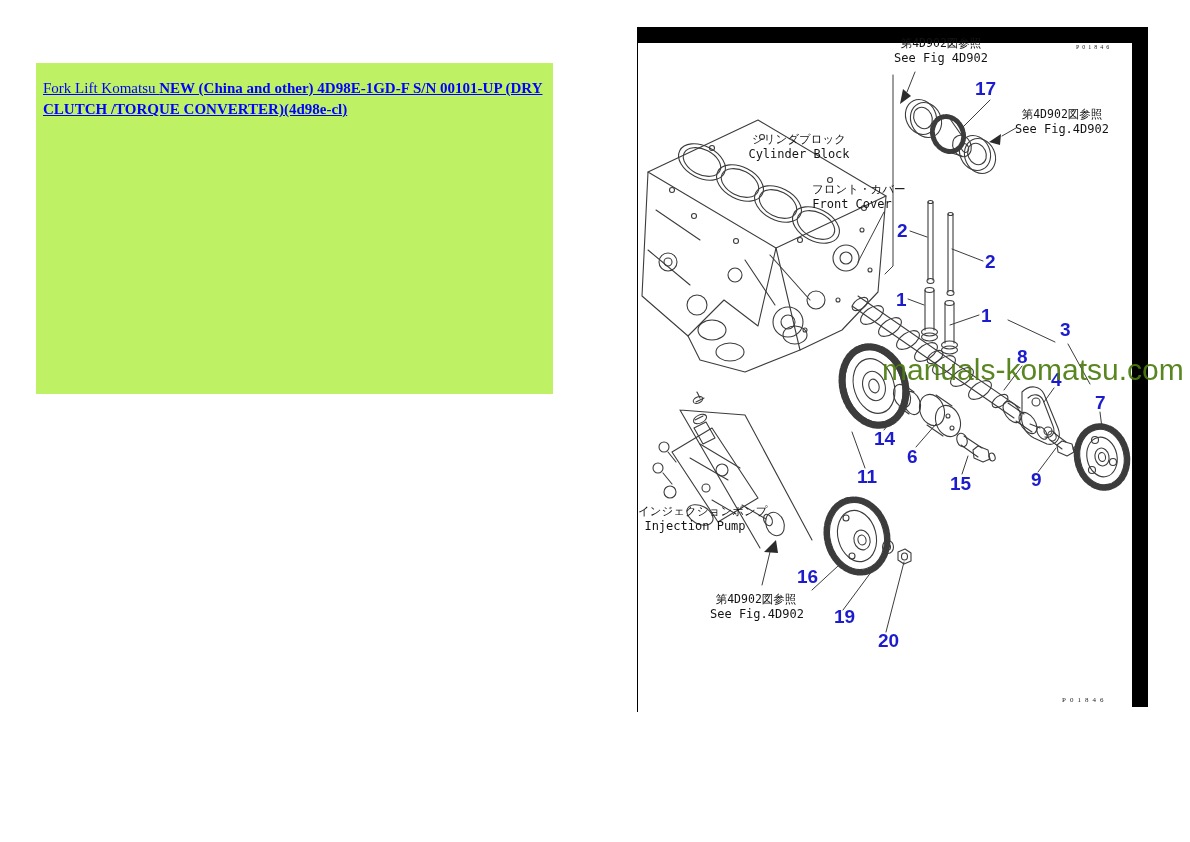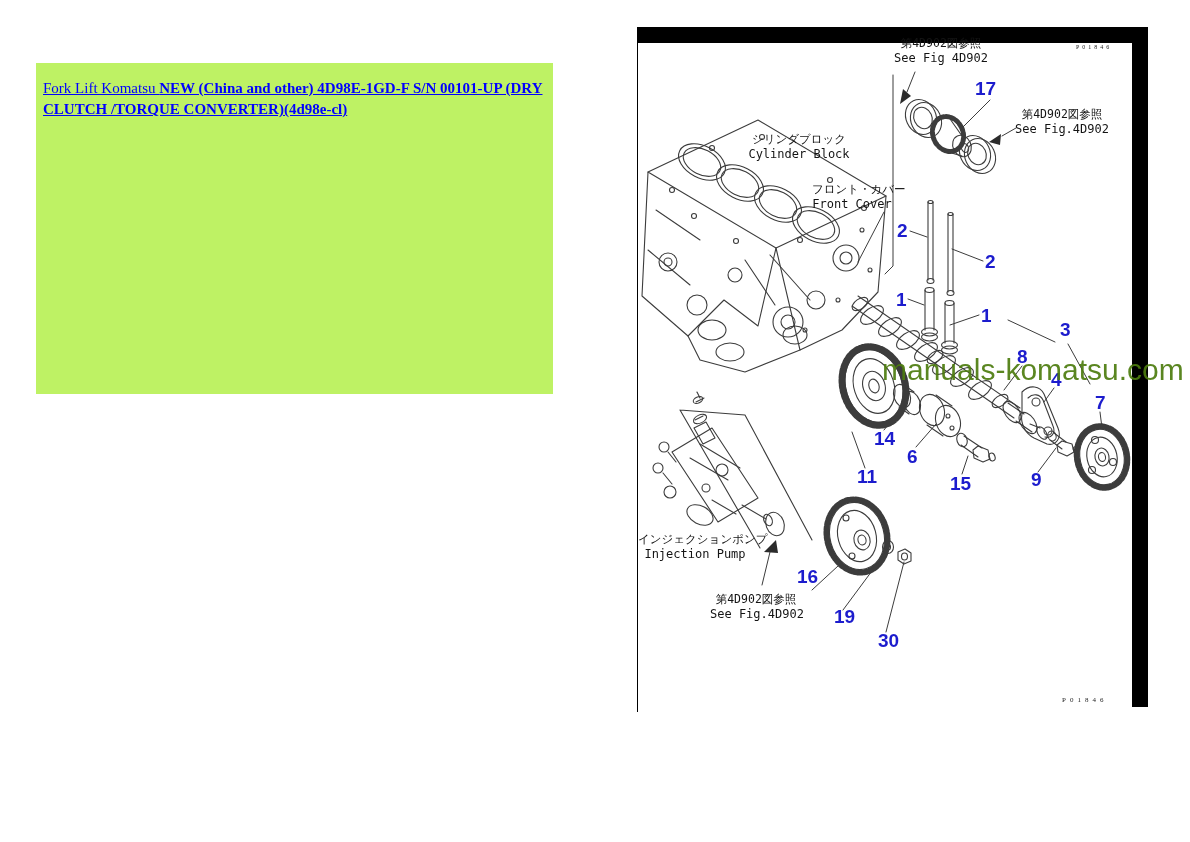--- a/index.html
+++ b/index.html
@@ -271,21 +271,21 @@
     <div>See Fig.4D902</div>
   </div>
   <div class="dlabel" style="left:748px;top:132px;width:102px;">
     <div class="jp">シリンダブロック</div>
     <div>Cylinder Block</div>
   </div>
   <div class="dlabel" style="left:812px;top:182px;width:80px;">
     <div class="jp">フロント・カバー</div>
     <div>Front Cover</div>
   </div>
-  <div class="dlabel" style="left:638px;top:532px;width:114px;">
+  <div class="dlabel" style="left:638px;top:504px;width:114px;">
     <div class="jp">インジェクションポンプ</div>
     <div>Injection Pump</div>
   </div>
   <div class="dlabel" style="left:710px;top:592px;width:92px;">
     <div class="jp">第4D902図参照</div>
     <div>See Fig.4D902</div>
   </div>
 
   <div class="callout" style="left:975px;top:78px;">17</div>
   <div class="callout" style="left:897px;top:220px;">2</div>
@@ -296,17 +296,17 @@
   <div class="callout" style="left:1017px;top:346px;">8</div>
   <div class="callout" style="left:1051px;top:369px;">4</div>
   <div class="callout" style="left:1095px;top:392px;">7</div>
   <div class="callout" style="left:874px;top:428px;text-align:right;">14</div>
   <div class="callout" style="left:907px;top:446px;">6</div>
   <div class="callout" style="left:857px;top:466px;">11</div>
   <div class="callout" style="left:950px;top:473px;">15</div>
   <div class="callout" style="left:1031px;top:469px;">9</div>
   <div class="callout" style="left:797px;top:566px;">16</div>
   <div class="callout" style="left:834px;top:606px;text-align:right;">19</div>
-  <div class="callout" style="left:878px;top:630px;">30</div>
+  <div class="callout" style="left:878px;top:630px;">20</div>
 
   <div class="watermark">manuals-komatsu.com</div>
 
 </div>
 
 </body></html>

